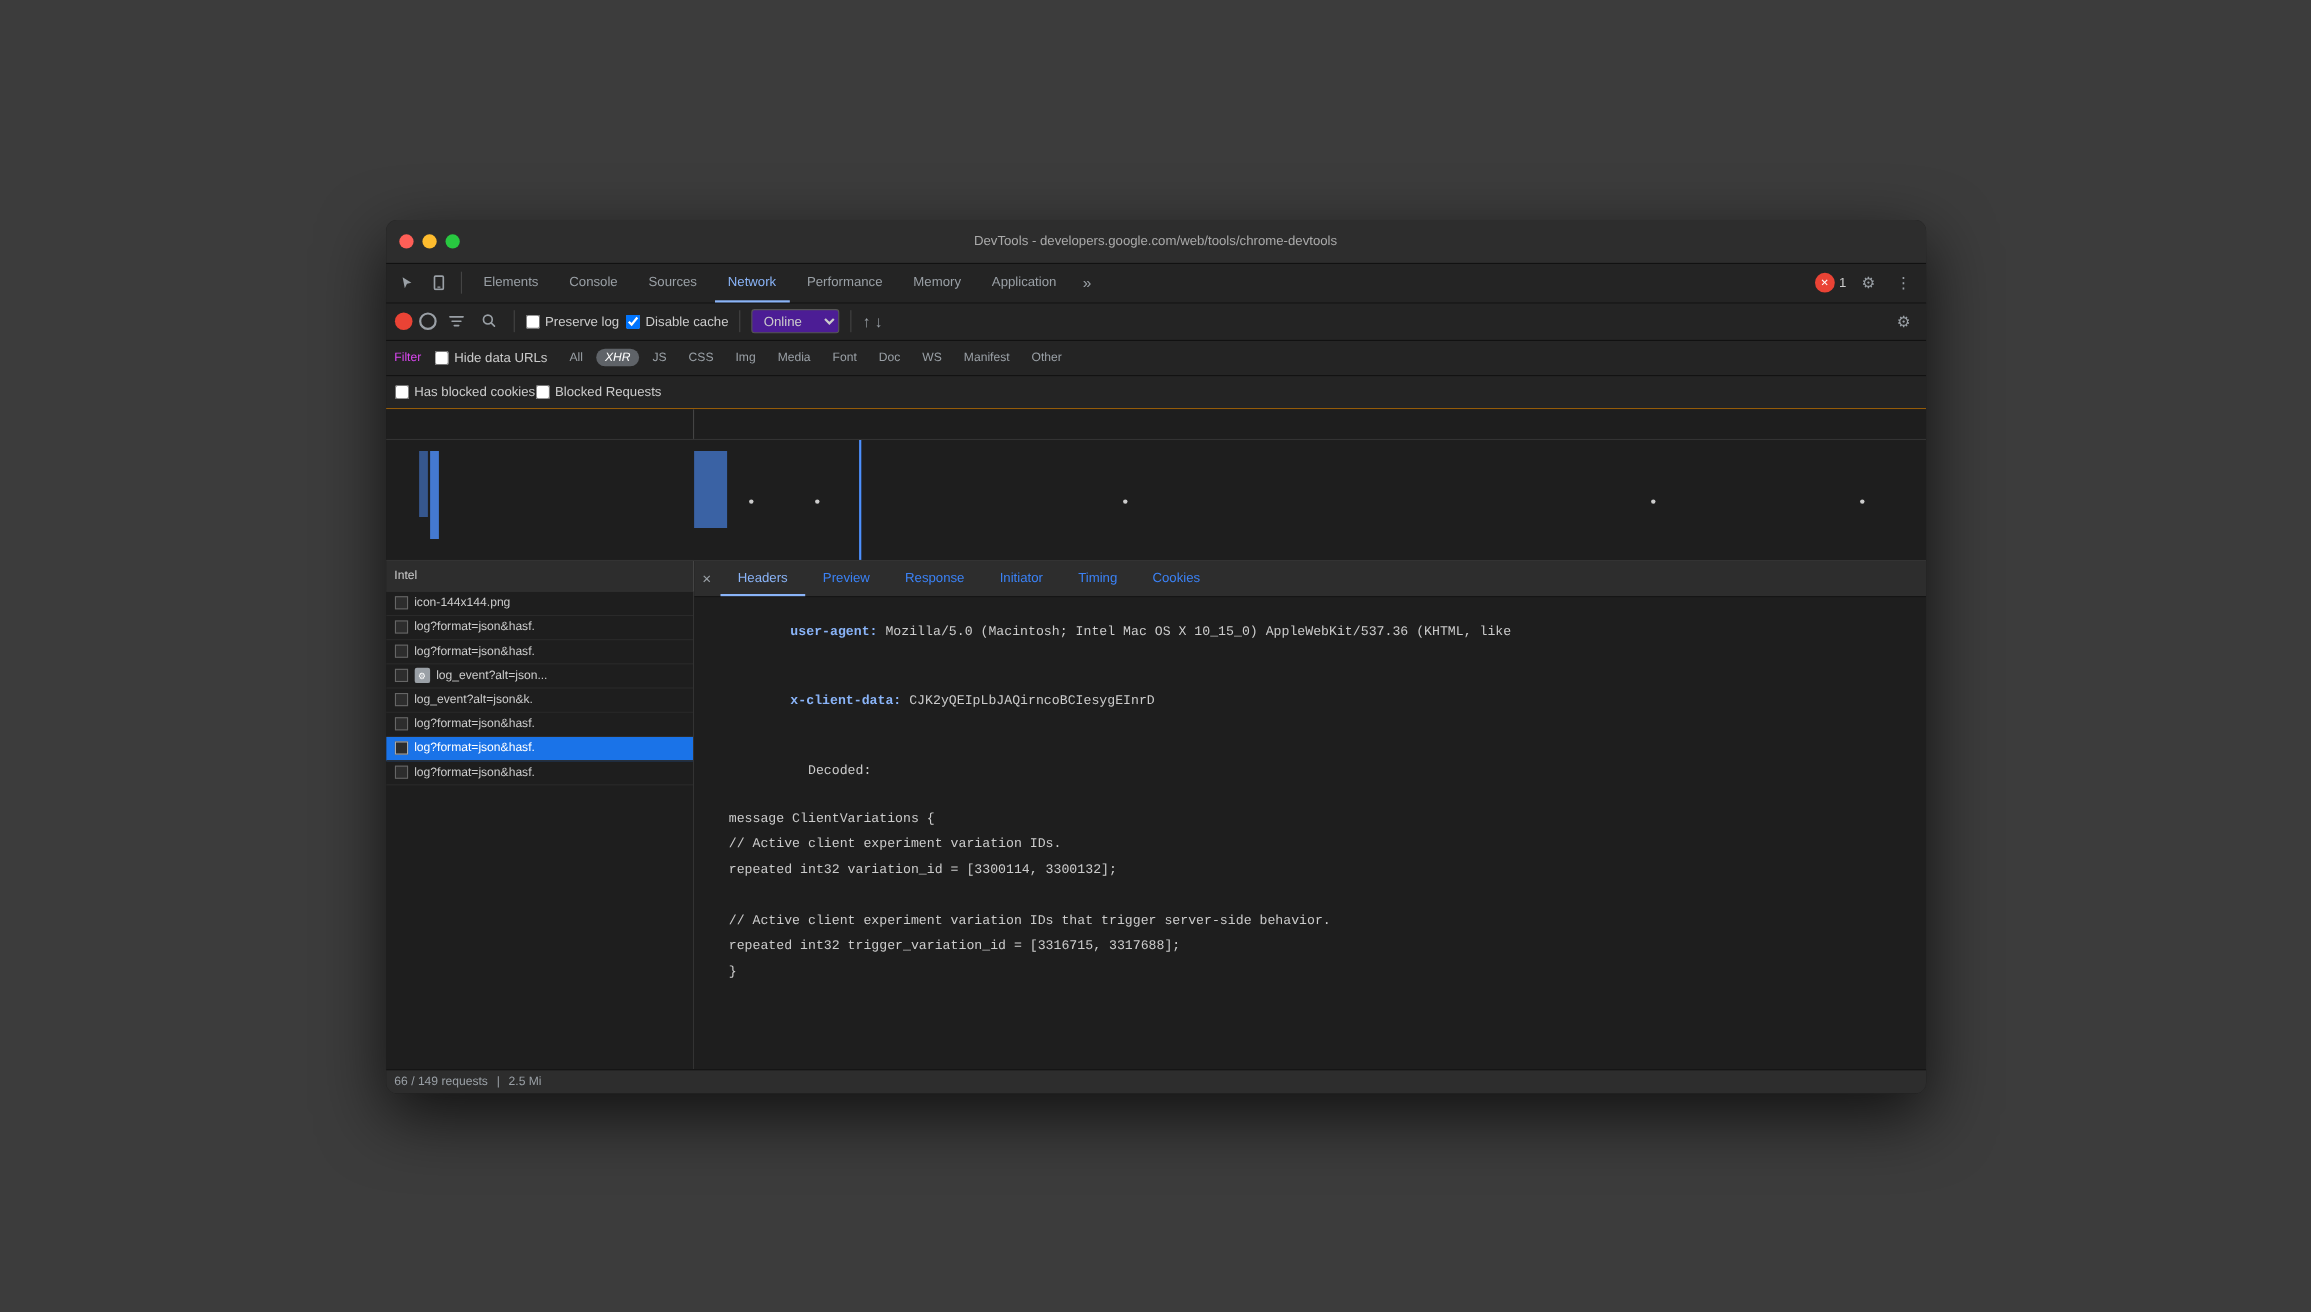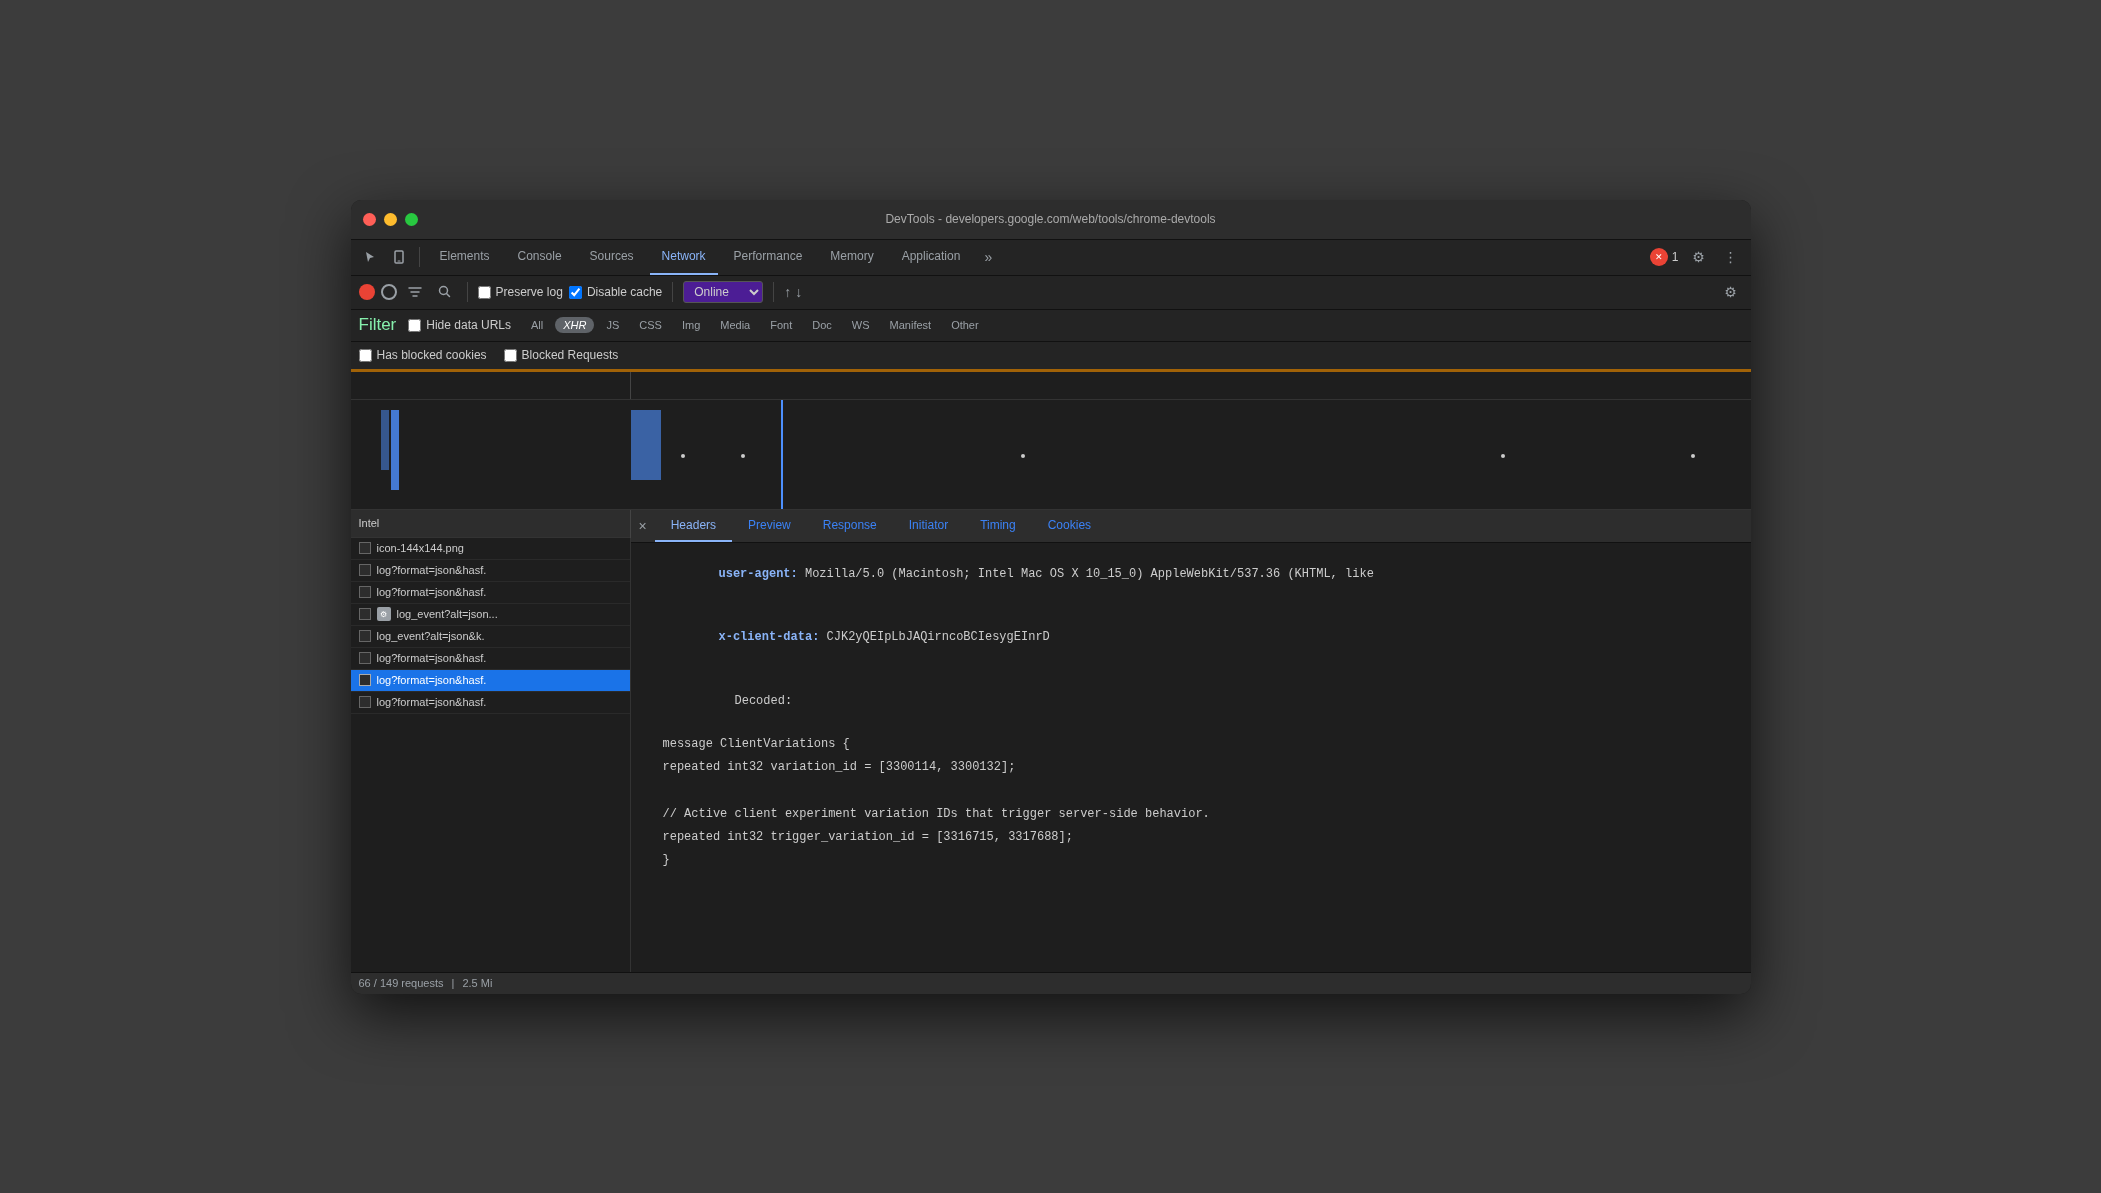--- a/index.html
+++ b/index.html
@@ -166,22 +166,22 @@
       background: #242424;
       height: 32px;
       display: flex;
       align-items: center;
       padding: 0 8px;
       gap: 4px;
       border-bottom: 1px solid #111;
       flex-shrink: 0;
     }
     .filter-label {
-      color: #86efac;
-      font-size: 17px;
+      color: #d946ef;
+      font-size: 11px;
       margin-right: 8px;
     }
     .filter-btn {
       padding: 2px 8px;
       font-size: 11px;
       color: #9aa0a6;
       cursor: pointer;
       border-radius: 3px;
       border: none;
       background: transparent;
@@ -191,22 +191,22 @@
       color: white;
       border-radius: 10px;
       font-style: italic;
     }
     
     .checkbox-filter-row {
       background: #242424;
       height: 30px;
       display: flex;
       padding: 0 8px;
-      gap: 17px;
-      border-bottom: 3px solid #a16207;
+      gap: 0;
+      border-bottom: 1px solid #a16207;
       flex-shrink: 0;
     }
     
     .timeline-header {
       background: #1e1e1e;
       height: 28px;
       display: flex;
       align-items: center;
       border-bottom: 1px solid #333;
       flex-shrink: 0;
@@ -633,20 +633,23 @@
         <div class="header-line">
           <span class="header-key">x-client-data:</span><span class="header-value"> CJK2yQEIpLbJAQirncoBCIesygEInrD</span>
         </div>
         <div class="header-line" style="padding-left:32px;">
           <span>Decoded:</span>
         </div>
         <div class="code-block">
           <span>message ClientVariations {</span>
         </div>
         <div class="code-block">
+          <span>  // Active client experiment variation IDs.</span>
+        </div>
+        <div class="code-block">
           <span>  repeated int32 variation_id = [3300114, 3300132];</span>
         </div>
         <div class="code-block">&nbsp;</div>
         <div class="code-block">
           <span>  // Active client experiment variation IDs that trigger server-side behavior.</span>
         </div>
         <div class="code-block">
           <span>  repeated int32 trigger_variation_id = [3316715, 3317688];</span>
         </div>
         <div class="code-block">

